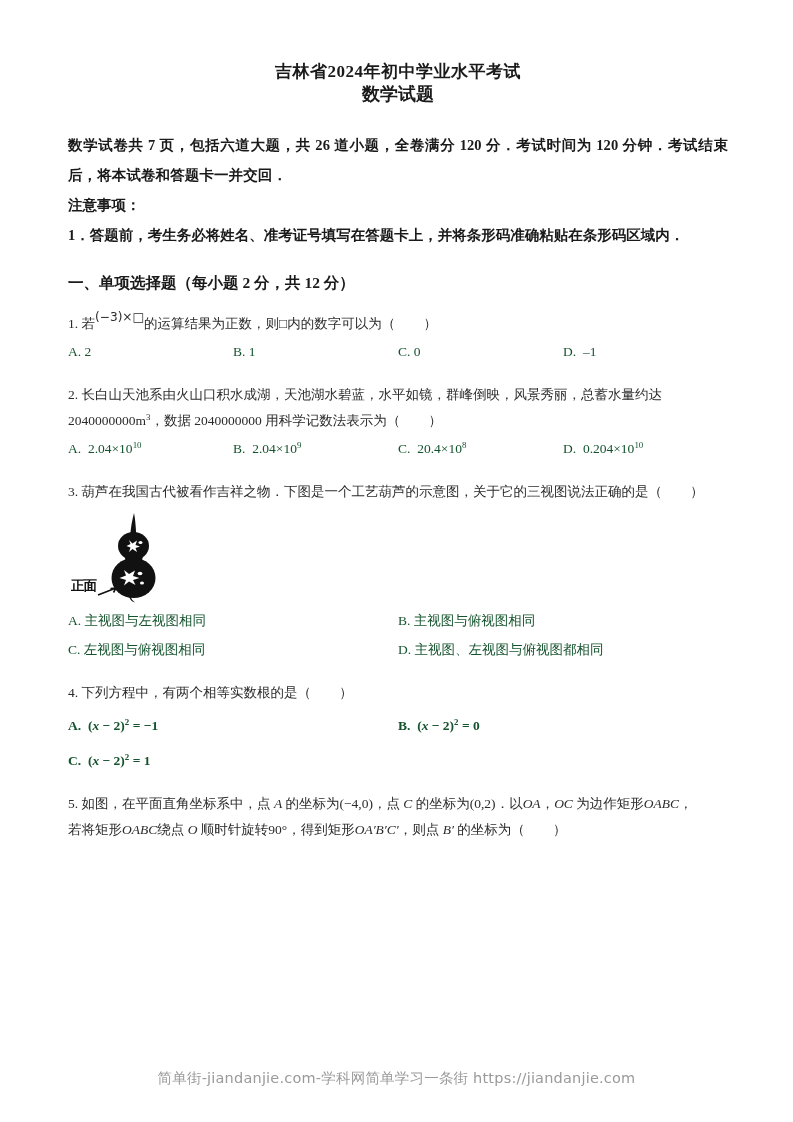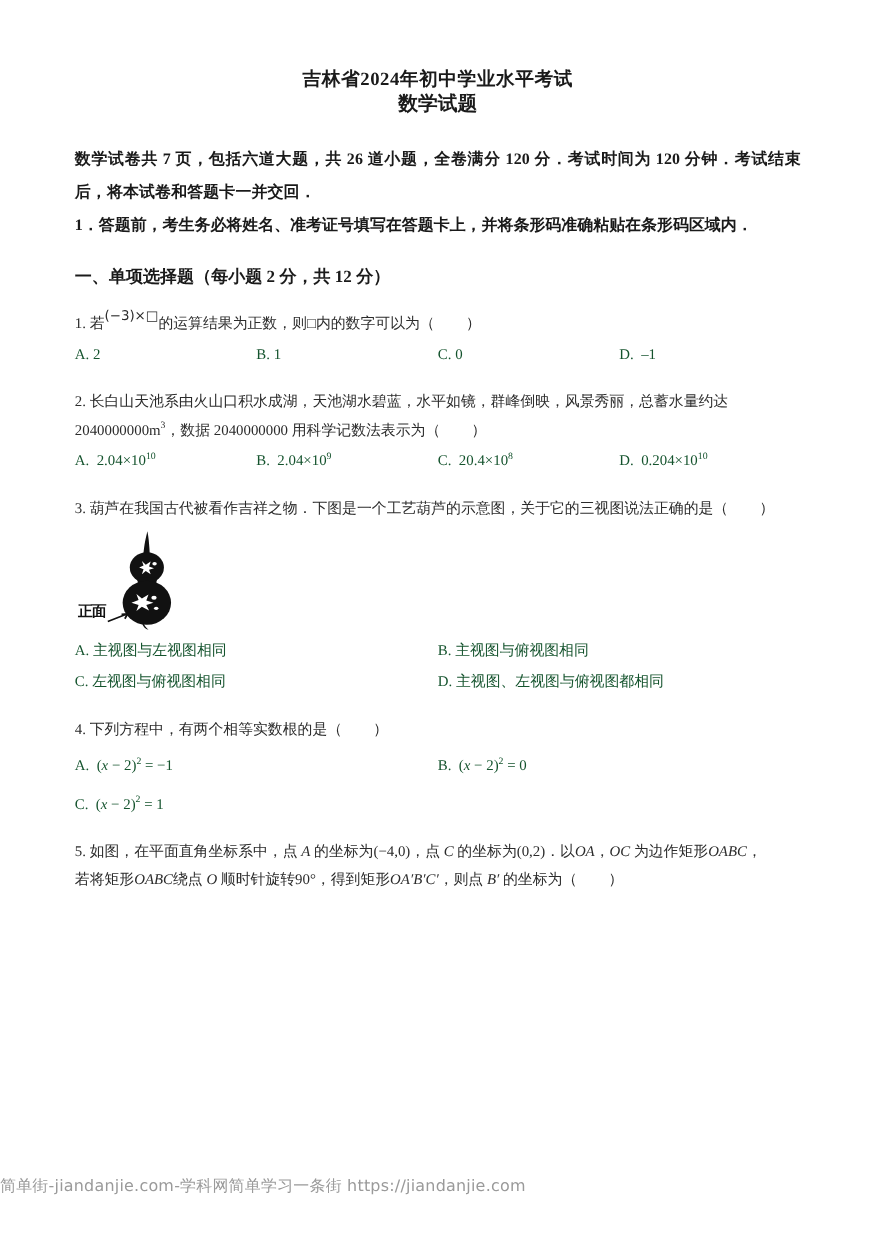--- a/index.html
+++ b/index.html
@@ -80,21 +80,21 @@
   }
   .q-line { display: block; }
   .opts {
     display: flex;
     font-size: 13.5px;
     line-height: 2.1;
     color: #14532d;
   }
   .opts.two-col > div { width: 50%; }
   .opts.four-col > div { width: 25%; }
-  .opts.narrow { margin-top: 6px; }
+  .opts.narrow { margin-top: 6px; font-weight: bold; }
 
   .mathi {
     font-family: "Liberation Serif", "DejaVu Serif", serif;
     font-style: italic;
   }
   sup {
     font-size: 0.66em;
     vertical-align: super;
     line-height: 0;
   }
@@ -131,37 +131,38 @@
     letter-spacing: -1px;
     text-align: right;
   }
 
   
   .footer {
     position: absolute;
     left: 0;
     top: 1069px;
     width: 793px;
-    text-align: left;
+    text-align: center;
     font-size: 14.5px;
     color: #9a9a9a;
     font-family: "DejaVu Sans", "Liberation Sans", sans-serif;
     letter-spacing: 0.2px;
   }
 </style>
 </head>
 <body>
 
 <div class="page">
   <div class="content">
 
     <div class="title-main">吉林省2024年初中学业水平考试</div>
     <div class="title-sub">数学试题</div>
 
     <div class="instr">数学试卷共 7 页，包括六道大题，共 26 道小题，全卷满分 120 分．考试时间为 120 分钟．考试结束后，将本试卷和答题卡一并交回．</div>
+    <div class="instr-note">注意事项：</div>
     <div class="instr-note">1．答题前，考生务必将姓名、准考证号填写在答题卡上，并将条形码准确粘贴在条形码区域内．</div>
 
     <div class="section-head">一、单项选择题（每小题 2 分，共 12 分）</div>
 
     <div class="q">
       <span>1.</span>
       <span>若</span><span class="raised box-glyph">(−3)×□</span><span>的运算结果为正数，则□内的数字可以为（</span><span class="paren-blank">&nbsp;&nbsp;</span><span>）</span>
     </div>
     <div class="opts four-col">
       <div><span>A.</span>&nbsp;<span>2</span></div>

